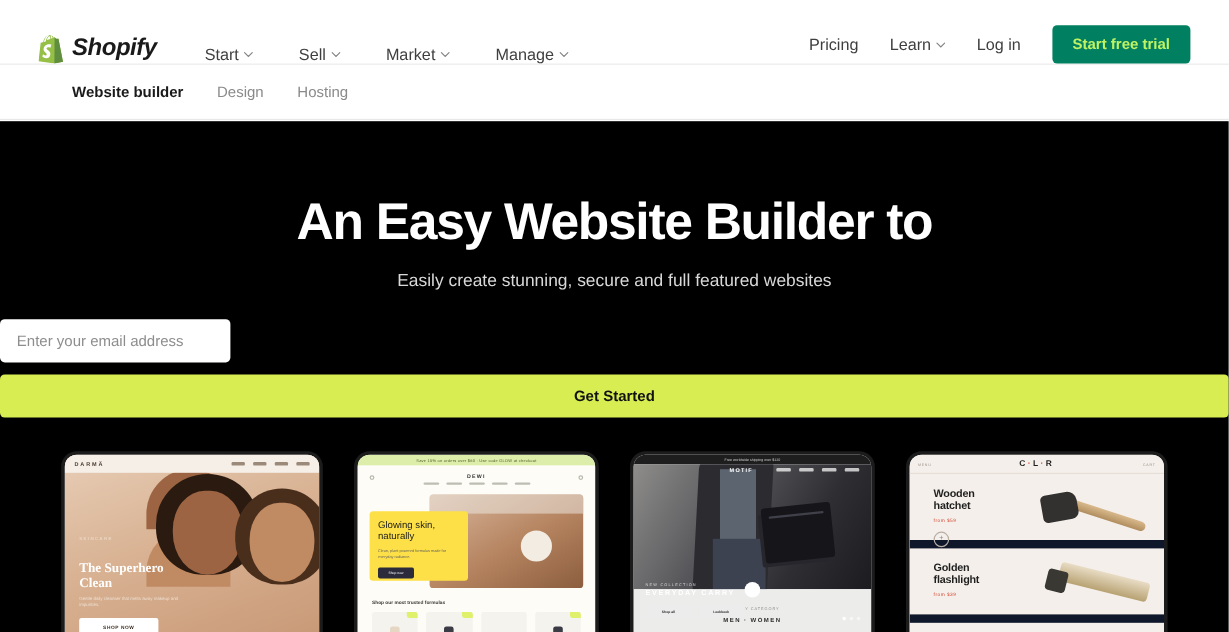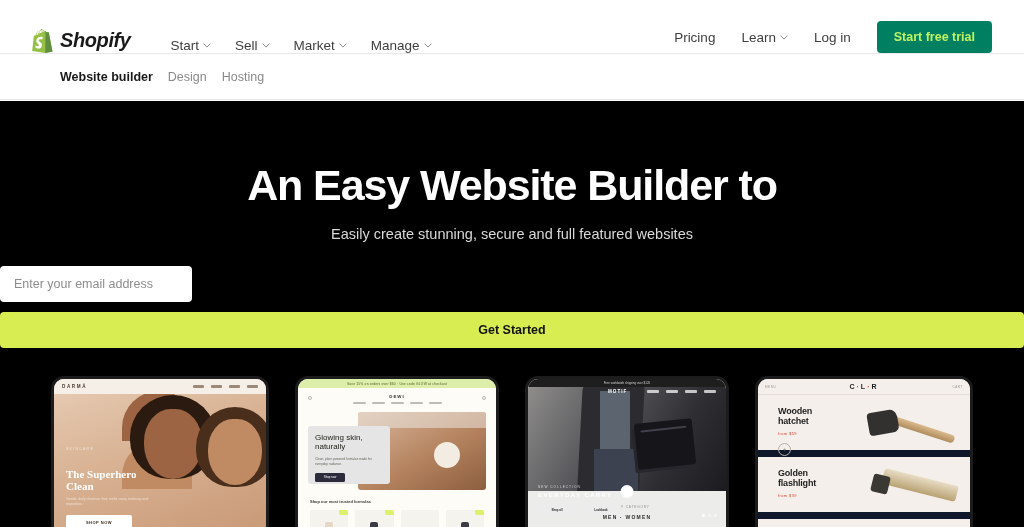--- a/index.html
+++ b/index.html
@@ -18,40 +18,40 @@
     padding: 0 32px;
     border-bottom: 1px solid #e8e8e8;
     background: #fff;
   }
   .logo-wrap { display: flex; align-items: center; gap: 6px; margin-right: 40px; }
   .logo-bag { width: 22px; height: 25px; display:block; }
   .logo-word {
     font-size: 20px; font-weight: 700; font-style: italic;
     color: #1a1a1a; letter-spacing: -0.4px;
   }
-  .nav-left { display: flex; align-items: center; gap: 24px; }
+  .nav-left { display: flex; align-items: center; gap: 38px; }
   .nav-right { display: flex; align-items: center; gap: 26px; margin-left: auto; }
   .nav-item {
     display: flex; align-items: center; gap: 4px;
     font-size: 13.5px; color: #3f3f3f; cursor: pointer;
     white-space: nowrap;
   }
   .chev { width: 8px; height: 5px; display: block; opacity: .75; }
   .trial-btn {
     background: #008060; color: #bef264;
     font-size: 12.5px; font-weight: 700;
     padding: 9px 17px; border-radius: 4px;
     border: none; cursor: pointer; white-space: nowrap;
     font-family: "Liberation Sans", sans-serif;
   }
 
   
   .subnav {
     height: 46px; width: 100%;
-    display: flex; align-items: center; gap: 15px;
+    display: flex; align-items: center; gap: 28px;
     padding: 0 60px;
     border-bottom: 1px solid #e8e8e8;
     background: #fff;
   }
   .subnav-item { font-size: 12.5px; color: #8a8a8a; cursor: pointer; white-space: nowrap; }
   .subnav-item.active { color: #1a1a1a; font-weight: 700; }
 
   
   .hero {
     position: absolute; left: 0; top: 101px;
@@ -146,21 +146,21 @@
   .c2-hero { position:relative; margin: 2px 10px 0 10px; height: 78px; }
   .c2-photo {
     position:absolute; right:0; top:0; width: 128px; height: 78px;
     border-radius: 3px; overflow:hidden;
     background: linear-gradient(150deg,#d9b9a0 0%, #b5835f 55%, #8c5e3f 100%);
   }
   .c2-photo .cheek { position:absolute; width: 26px; height: 26px; right: 26px; top: 30px; background: #f2ece2; border-radius: 50%; }
   .c2-photo .hairband { position:absolute; left:0; right:0; top:0; height: 16px; background: rgba(235,230,222,.55); }
   .c2-panel {
     position:absolute; left:0; top: 14px; width: 82px; height: 58px;
-    background: #e5e5e5; border-radius: 3px; padding: 7px 7px;
+    background: #fde047; border-radius: 3px; padding: 7px 7px;
   }
   .c2-h { font-size: 8px; line-height: 1.16; color: #21211c; font-weight: 500; }
   .c2-p { font-size: 3.2px; line-height: 1.6; color: #66665c; margin-top: 5px; }
   .c2-btn { margin-top: 6px; width: 30px; height: 9px; background: #2b2b3c; border-radius: 1.5px; display:flex; align-items:center; justify-content:center; }
   .c2-btn span { font-size: 2.8px; color:#fff; }
   .c2-shoptitle { font-size: 4px; color:#3a3a33; margin: 9px 0 0 12px; font-weight:600; }
   .c2-prods { display:flex; gap: 7px; padding: 6px 12px 0 12px; }
   .c2-prod { flex:1; height: 34px; background: #f5f3ee; border-radius: 2px; position:relative; display:flex; align-items:flex-end; justify-content:center; }
   .c2-prod .tag { position:absolute; top:0; right:0; width: 9px; height:5px; background:#dff06a; border-radius:0 2px 0 2px; }
   .c2-prod .bottle { width: 8px; height: 22px; border-radius: 2px; background:#e5d7c3; }

